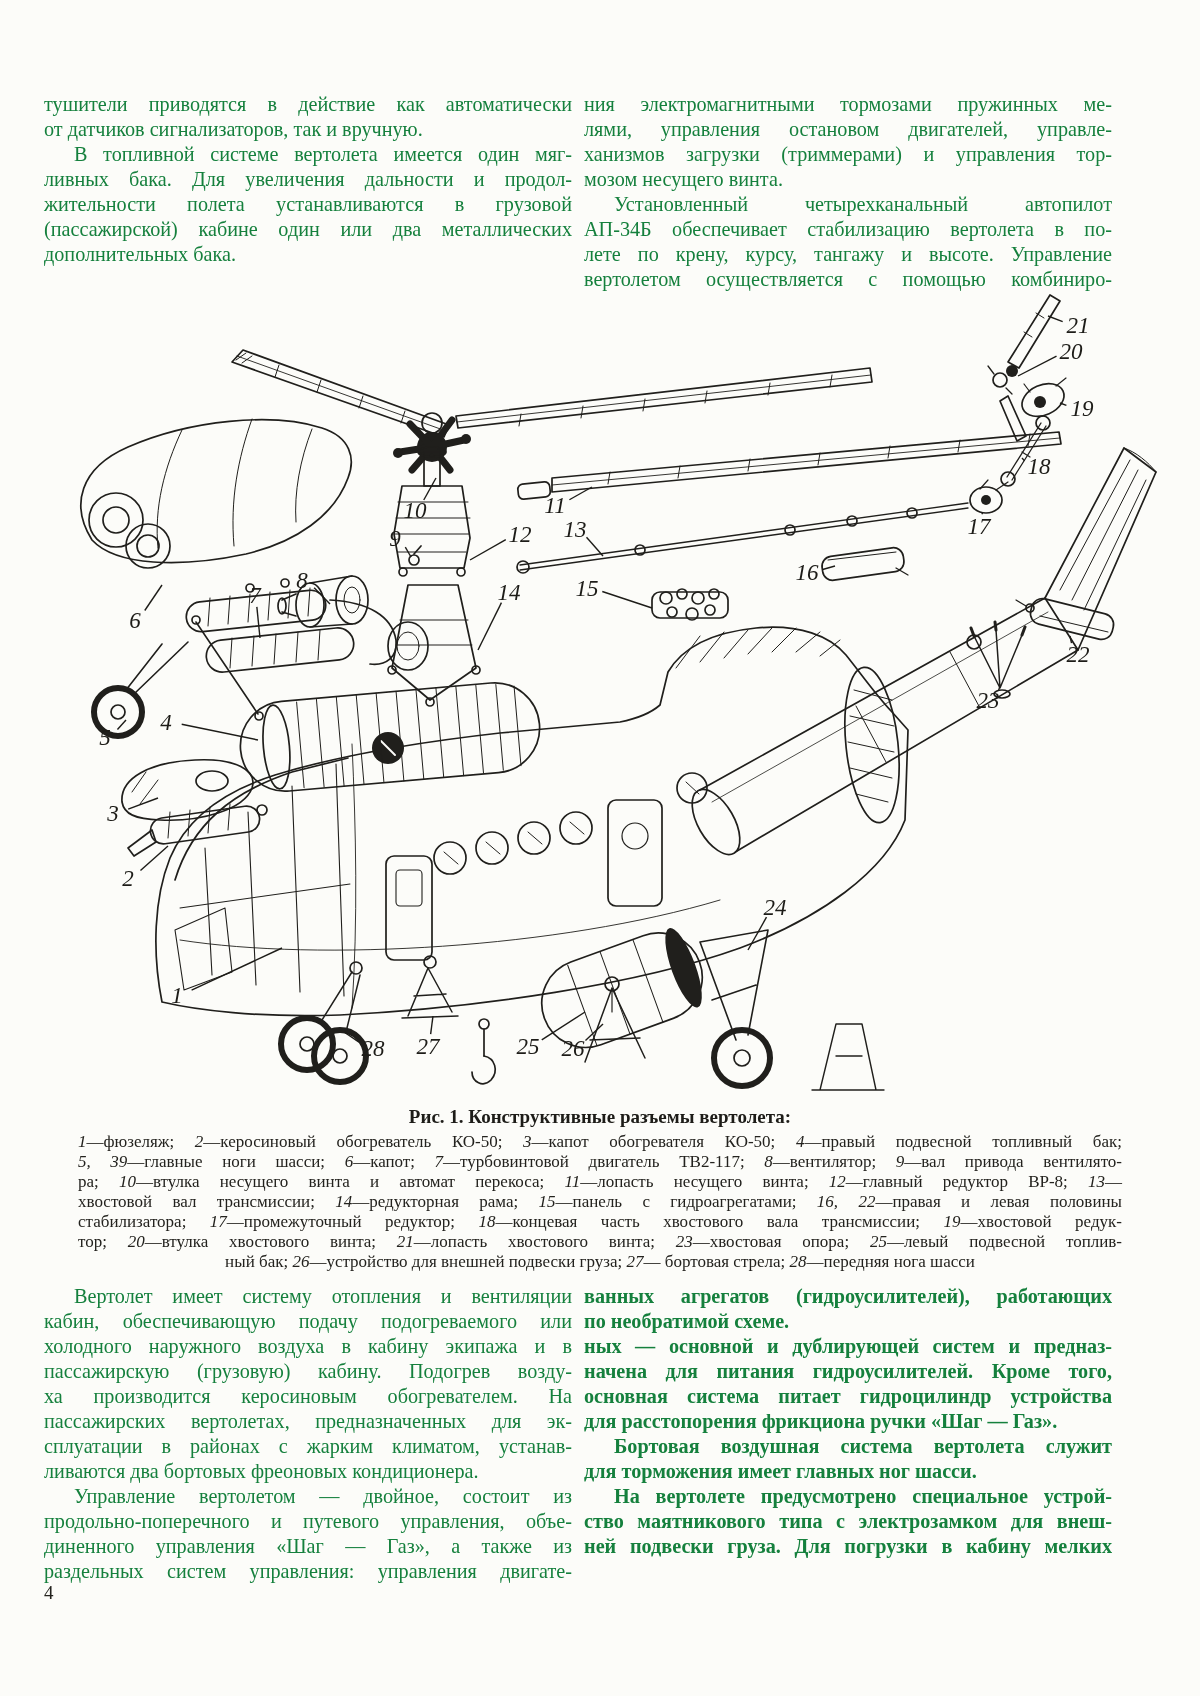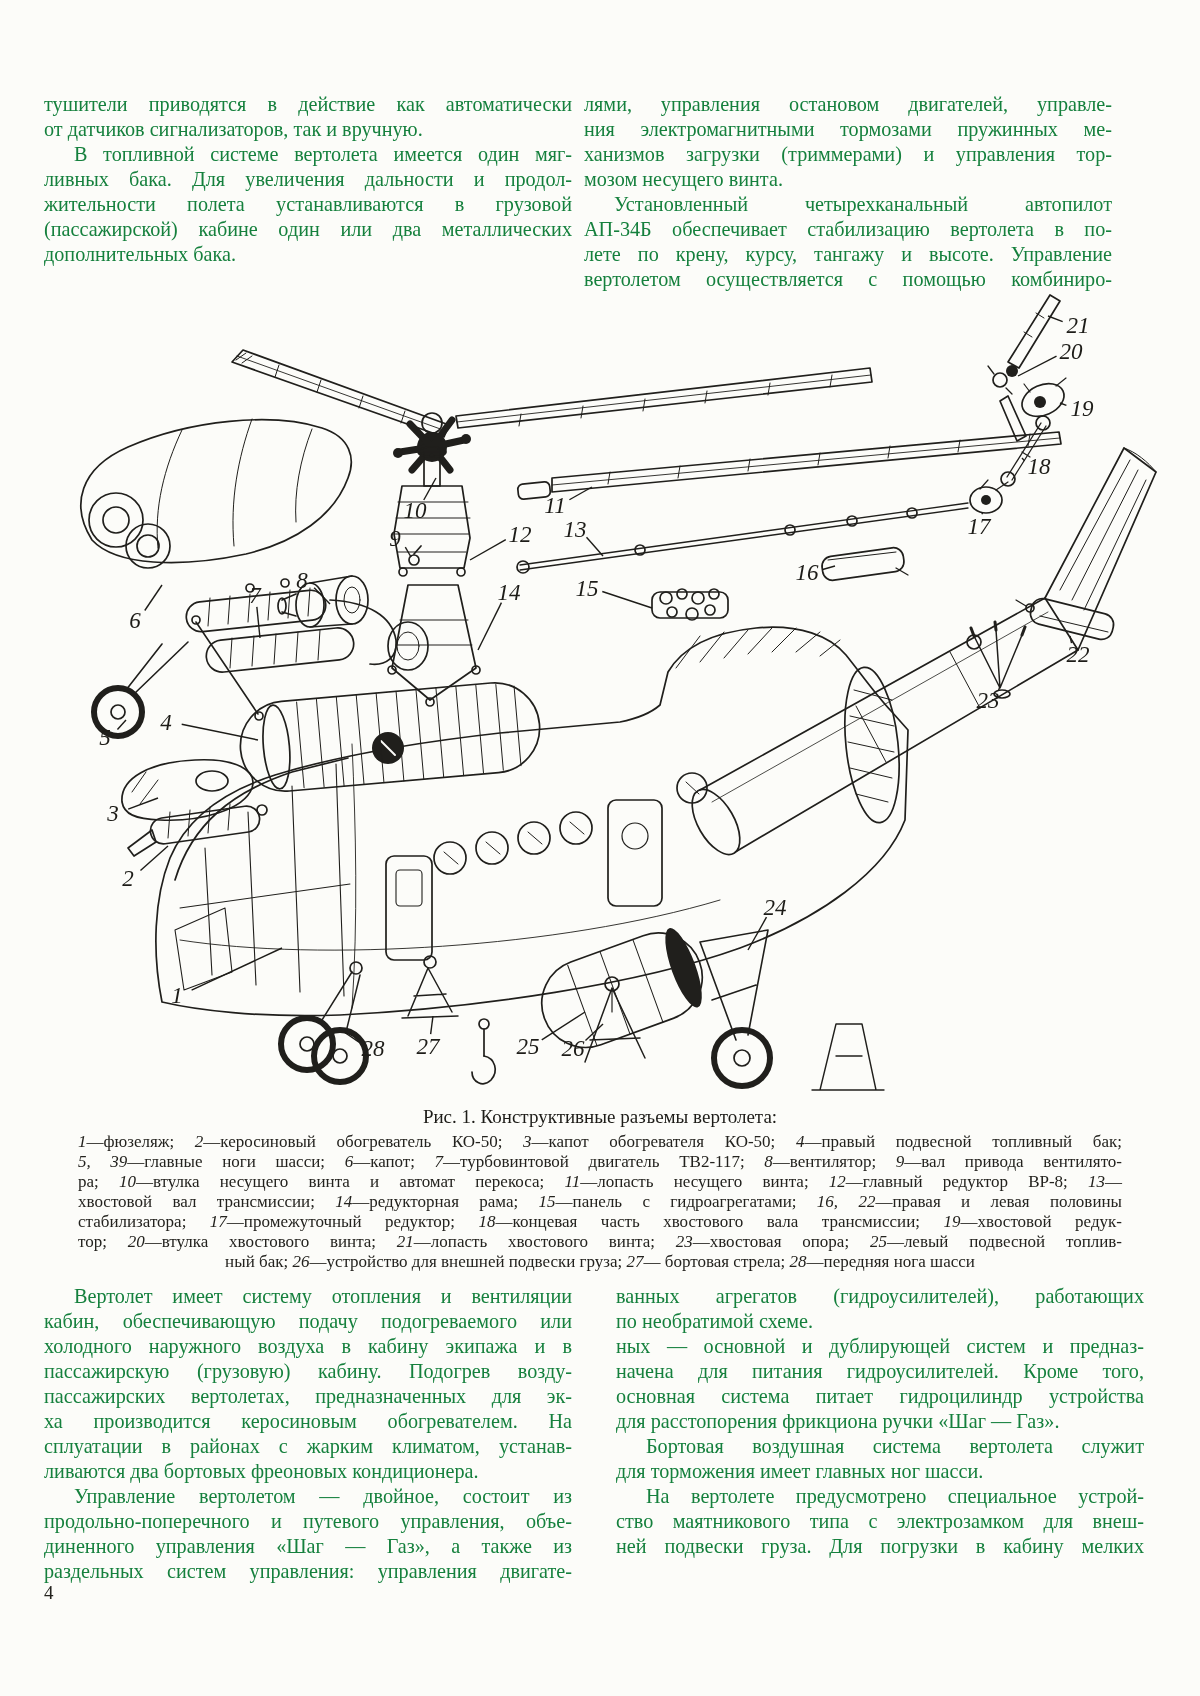--- a/index.html
+++ b/index.html
@@ -12,21 +12,21 @@
   .col{
     position:absolute;width:528px;
     font-size:20.2px;line-height:25px;
     color:#15803d;
   }
   .tl{text-align:justify;text-align-last:justify;white-space:normal;}
   .tl.end{text-align-last:left;}
   .tl.ind{text-indent:30px;}
   #caption{
     position:absolute;left:0;top:1106px;width:1200px;
-    text-align:center;font-weight:normal;font-size:19px;color:#1d1c18;
+    text-align:center;font-weight:bold;font-size:19px;color:#1d1c18;
   }
   #legend{
     position:absolute;left:78px;top:1132px;width:1044px;
     font-size:17px;line-height:20px;color:#23221e;
   }
   .legend-line{text-align:justify;text-align-last:justify;}
   .legend-line.last{text-align:right;text-align-last:center;}
   .legend-line i{font-style:italic;}
   #pagenum{
     position:absolute;left:44px;top:1582px;
@@ -45,44 +45,44 @@
 <div class="col" id="top-left" style="left:44px;top:92px;">
     <div class="tl">тушители приводятся в действие как автоматически</div>
     <div class="tl end">от датчиков сигнализаторов, так и вручную.</div>
     <div class="tl ind">В топливной системе вертолета имеется один мяг-</div>
     <div class="tl">ливных бака. Для увеличения дальности и продол-</div>
     <div class="tl">жительности полета устанавливаются в грузовой</div>
     <div class="tl">(пассажирской) кабине один или два металлических</div>
     <div class="tl end">дополнительных бака.</div>
   </div>
 <div class="col" id="top-right" style="left:584px;top:92px;">
+    <div class="tl">ния электромагнитными тормозами пружинных ме-</div>
     <div class="tl">лями, управления остановом двигателей, управле-</div>
-    <div class="tl">ния электромагнитными тормозами пружинных ме-</div>
     <div class="tl">ханизмов загрузки (триммерами) и управления тор-</div>
     <div class="tl end">мозом несущего винта.</div>
     <div class="tl ind">Установленный четырехканальный автопилот</div>
     <div class="tl">АП-34Б обеспечивает стабилизацию вертолета в по-</div>
     <div class="tl">лете по крену, курсу, тангажу и высоте. Управление</div>
     <div class="tl">вертолетом осуществляется с помощью комбиниро-</div>
   </div>
 <div class="col" id="bottom-left" style="left:44px;top:1284px;">
     <div class="tl ind">Вертолет имеет систему отопления и вентиляции</div>
     <div class="tl">кабин, обеспечивающую подачу подогреваемого или</div>
     <div class="tl">холодного наружного воздуха в кабину экипажа и в</div>
     <div class="tl">пассажирскую (грузовую) кабину. Подогрев возду-</div>
+    <div class="tl">ха производится керосиновым обогревателем. На</div>
     <div class="tl">пассажирских вертолетах, предназначенных для эк-</div>
-    <div class="tl">ха производится керосиновым обогревателем. На</div>
     <div class="tl">сплуатации в районах с жарким климатом, устанав-</div>
     <div class="tl end">ливаются два бортовых фреоновых кондиционера.</div>
     <div class="tl ind">Управление вертолетом — двойное, состоит из</div>
     <div class="tl">продольно-поперечного и путевого управления, объе-</div>
     <div class="tl">диненного управления «Шаг — Газ», а также из</div>
     <div class="tl">раздельных систем управления: управления двигате-</div>
   </div>
-<div class="col" id="bottom-right" style="left:616px;top:1284px;">
+<div class="col" id="bottom-right" style="left:584px;top:1284px;font-weight:bold;">
     <div class="tl">ванных агрегатов (гидроусилителей), работающих</div>
     <div class="tl end">по необратимой схеме.</div>
     <div class="tl">ных — основной и дублирующей систем и предназ-</div>
     <div class="tl">начена для питания гидроусилителей. Кроме того,</div>
     <div class="tl">основная система питает гидроцилиндр устройства</div>
     <div class="tl end">для расстопорения фрикциона ручки «Шаг — Газ».</div>
     <div class="tl ind">Бортовая воздушная система вертолета служит</div>
     <div class="tl end">для торможения имеет главных ног шасси.</div>
     <div class="tl ind">На вертолете предусмотрено специальное устрой-</div>
     <div class="tl">ство маятникового типа с электрозамком для внеш-</div>

